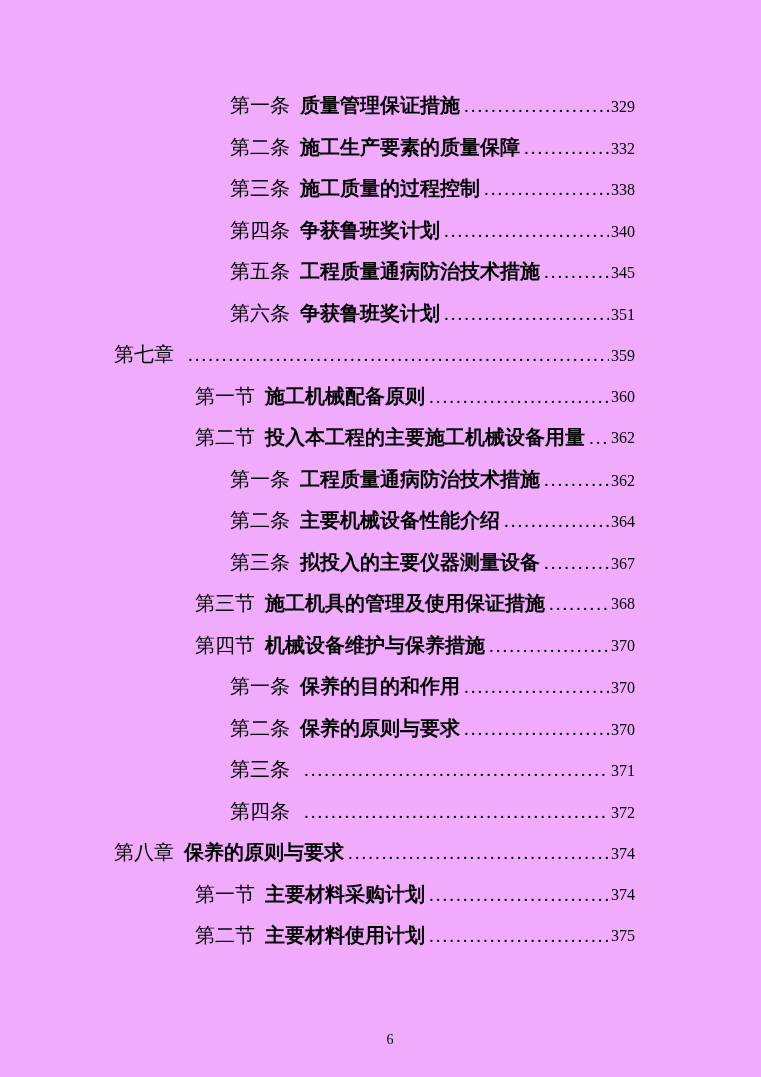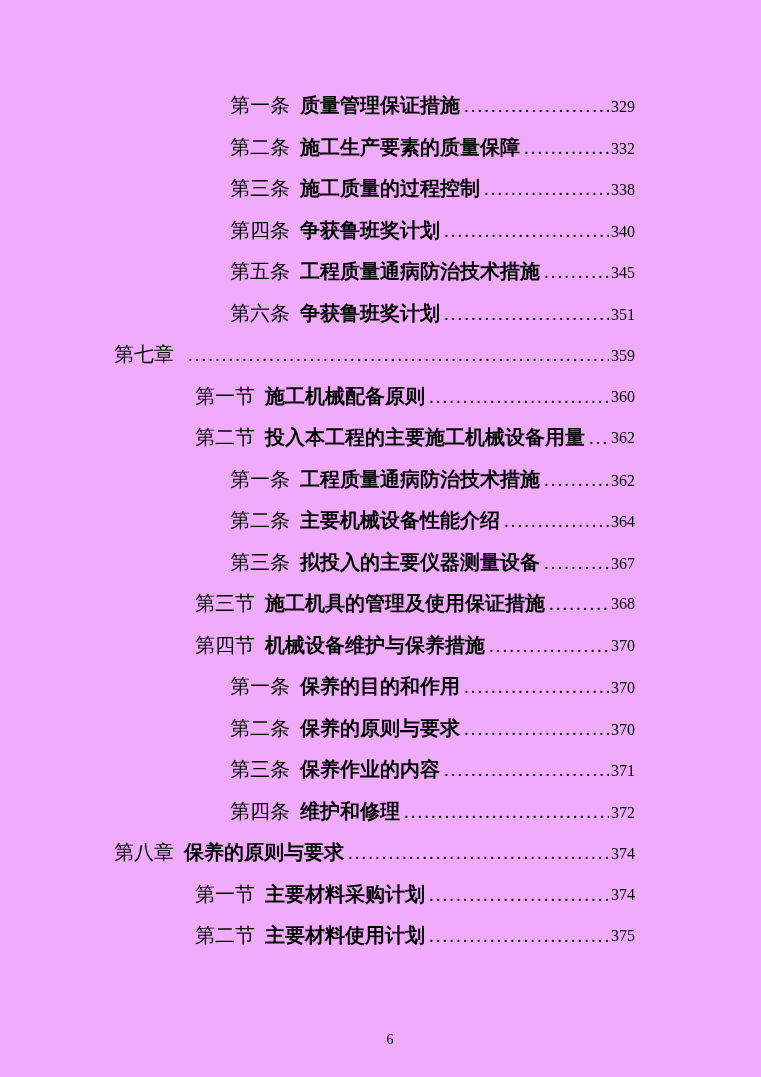--- a/index.html
+++ b/index.html
@@ -165,27 +165,25 @@
     <span class="toc-page">370</span>
   </div>
       <div class="toc-row article">
     <span class="toc-label">第二条</span>
     <span class="toc-title">保养的原则与要求</span>
     <span class="toc-dots"></span>
     <span class="toc-page">370</span>
   </div>
       <div class="toc-row article">
     <span class="toc-label">第三条</span>
-    <span class="toc-title">保养作业的内容</span>
     <span class="toc-dots"></span>
     <span class="toc-page">371</span>
   </div>
       <div class="toc-row article">
     <span class="toc-label">第四条</span>
-    <span class="toc-title">维护和修理</span>
     <span class="toc-dots"></span>
     <span class="toc-page">372</span>
   </div>
       <div class="toc-row chapter">
     <span class="toc-label">第八章</span>
     <span class="toc-title">保养的原则与要求</span>
     <span class="toc-dots"></span>
     <span class="toc-page">374</span>
   </div>
       <div class="toc-row section">

